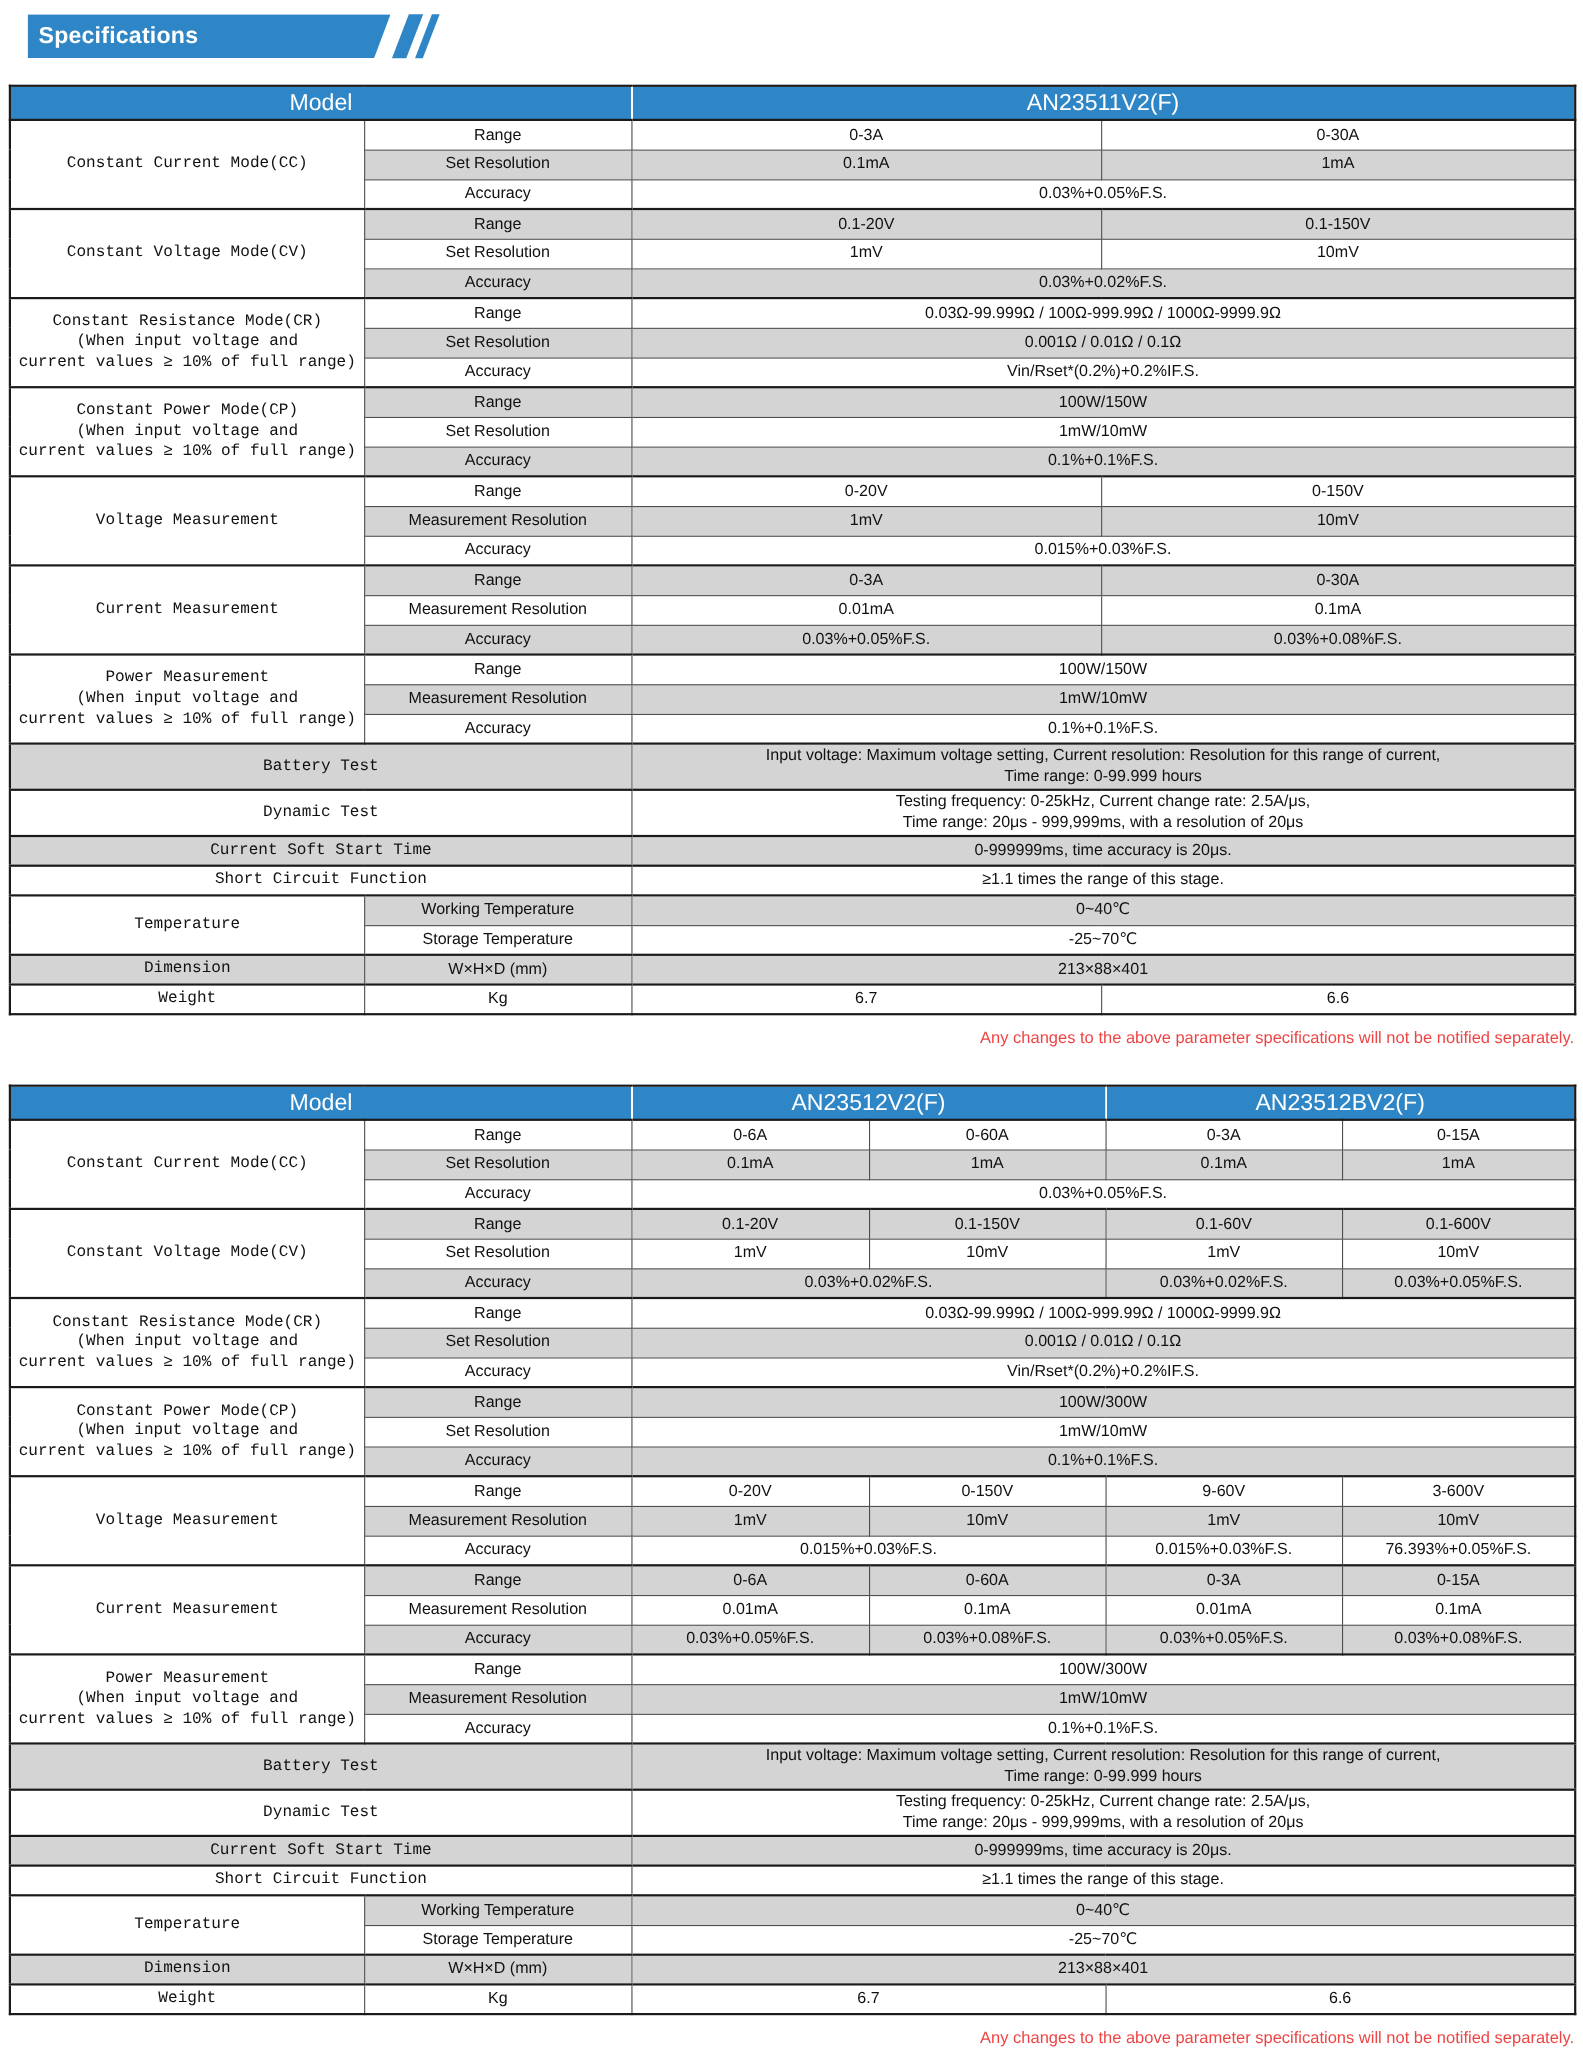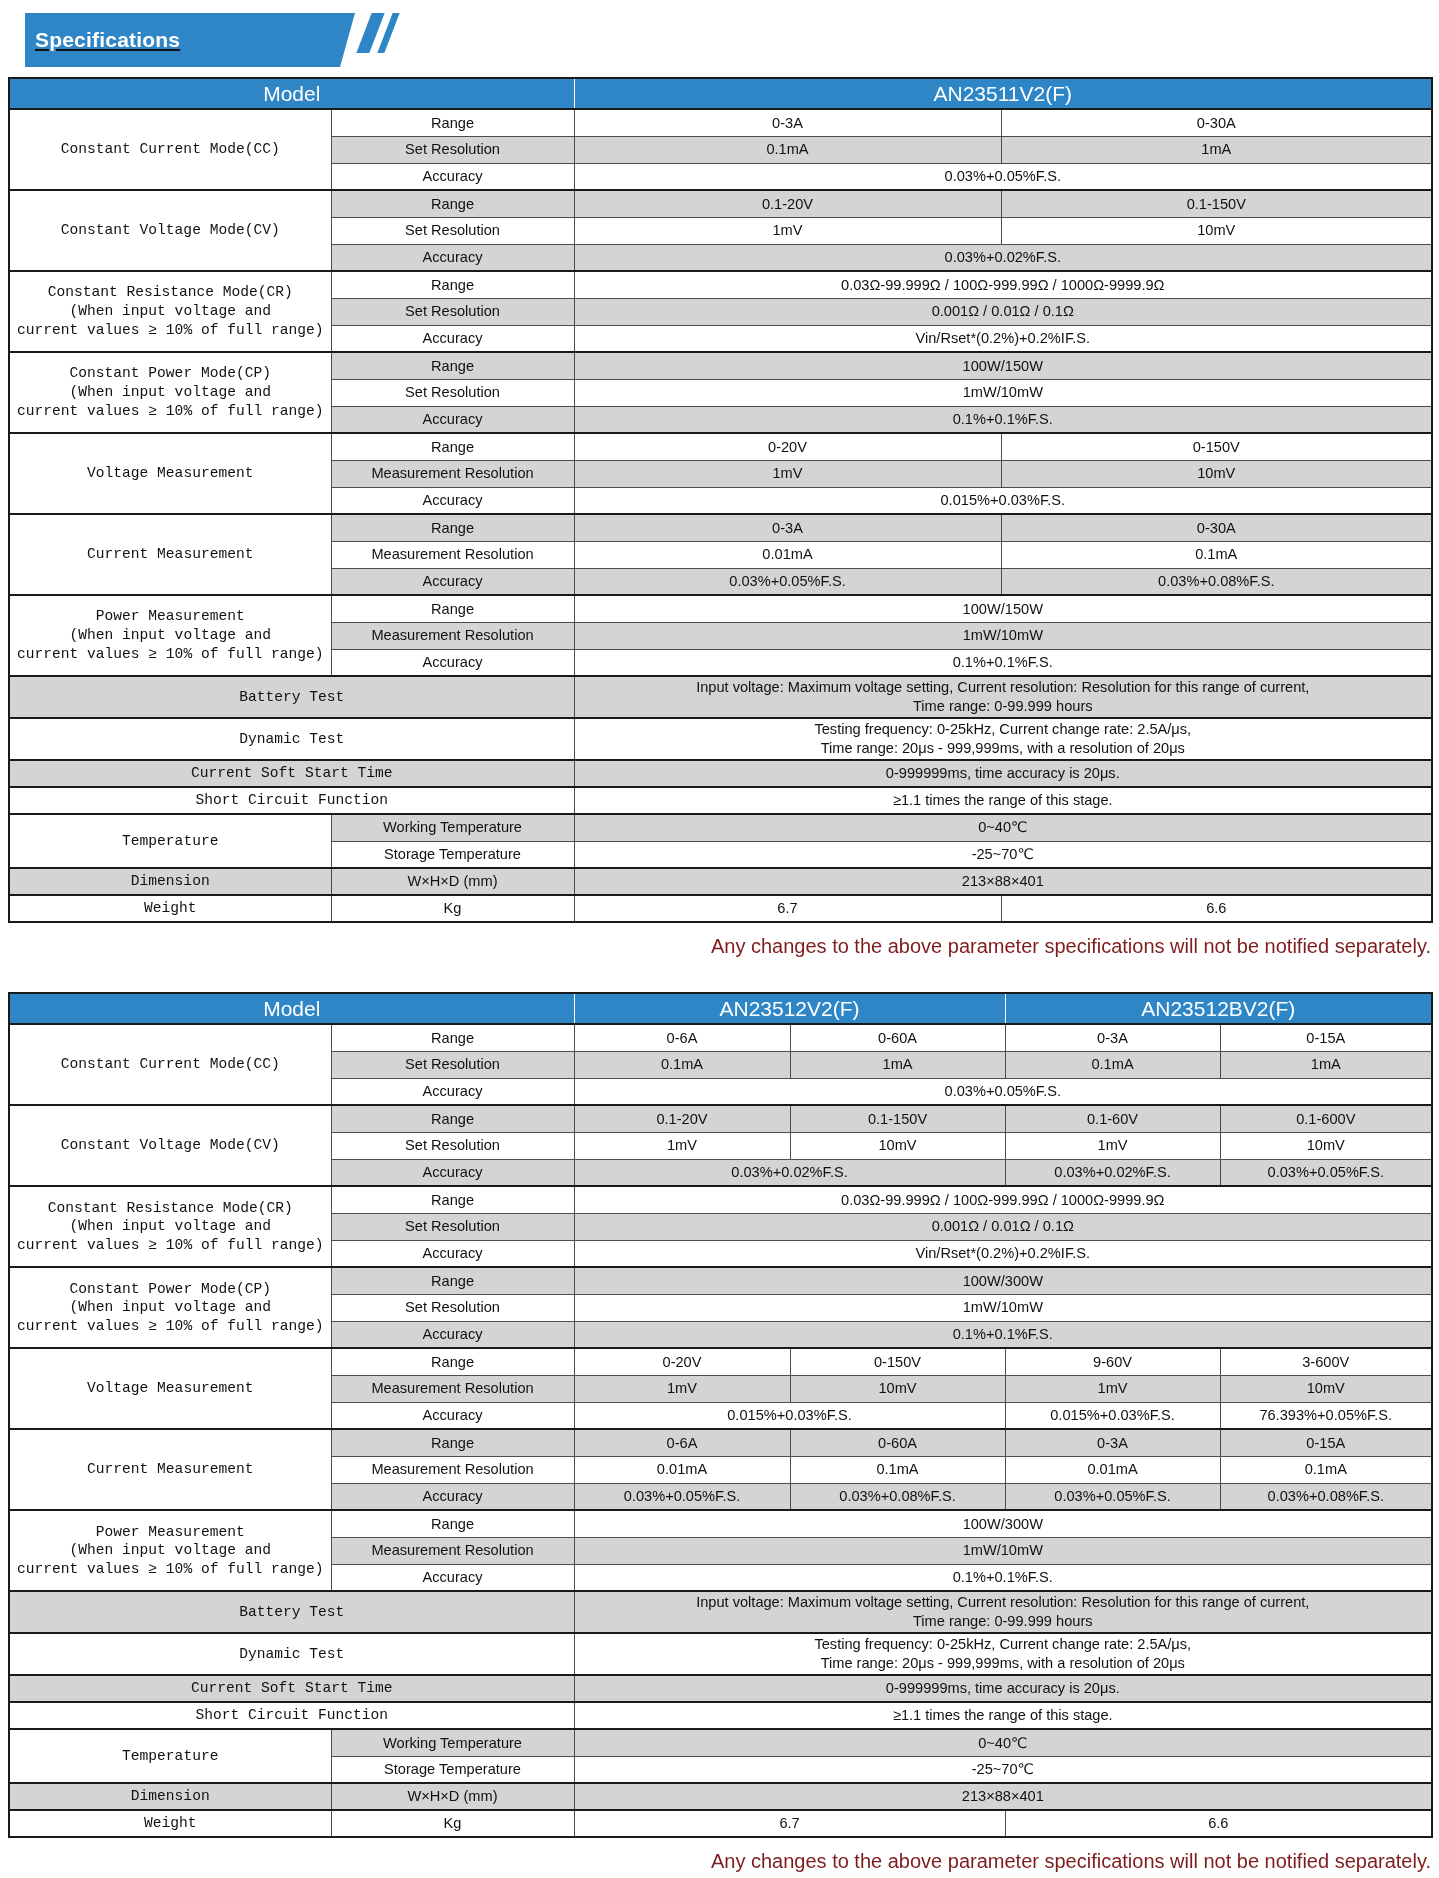--- a/index.html
+++ b/index.html
@@ -10,23 +10,23 @@
   }
   html,body{margin:0;padding:0;background:#fff;}
   body{
     width:1439px;min-height:1878px;
     font-family:"Liberation Sans","DejaVu Sans",sans-serif;
     color:#111;
   }
   
   .banner{position:relative;height:40px;margin:13px 0 24px 25px;width:400px;}
   .banner-main{
-    position:absolute;left:0;top:0;width:330px;height:54px;background:var(--accent);
+    position:absolute;left:0;top:0;width:330px;height:40px;background:var(--accent);
     clip-path:polygon(0 0,100% 0,calc(100% - 15px) 100%,0 100%);
-    display:flex;align-items:center;box-sizing:border-box;padding-left:10px;text-decoration:underline;
+    display:flex;align-items:center;box-sizing:border-box;padding-left:10px;
   }
   .banner-main span{color:#fff;font-size:21px;font-weight:bold;letter-spacing:.2px;}
   .slash{position:absolute;top:0;height:40px;background:var(--accent);transform:skewX(-21deg);}
   .slash.s1{left:339px;width:13px;}
   .slash.s2{left:360px;width:7px;}
   
   .content{padding-left:8px;}
   table.spec{
     border-collapse:collapse;table-layout:fixed;width:1423px;
     border:2px solid var(--thick);
@@ -43,22 +43,22 @@
   td.label{text-align:left;padding-left:10px;line-height:26px;font-family:Liberation Mono, monospace;}
   tr.sep td{border-top:2px solid var(--thick);}
   tr.head td{
     background:var(--accent);color:#fff;font-size:21px;
     border:1px solid #fff;border-top:2px solid var(--thick);
     border-bottom:2px solid var(--thick);
   }
   tr.head td:first-child{border-left:2px solid var(--thick);}
   tr.head td:last-child{border-right:2px solid var(--thick);}
   .footnote{
-    width:1423px;text-align:right;color:#7f1d1d;
-    font-size:20px;margin:12px 0 34px 0;
+    width:1423px;text-align:right;color:#ef4444;
+    font-size:15px;margin:12px 0 34px 0;
   }
 </style>
 </head>
 <body>
 
 <div class="banner">
   <div class="banner-main">
     <span>Specifications</span>
   </div>
   <div class="slash s1"></div>

